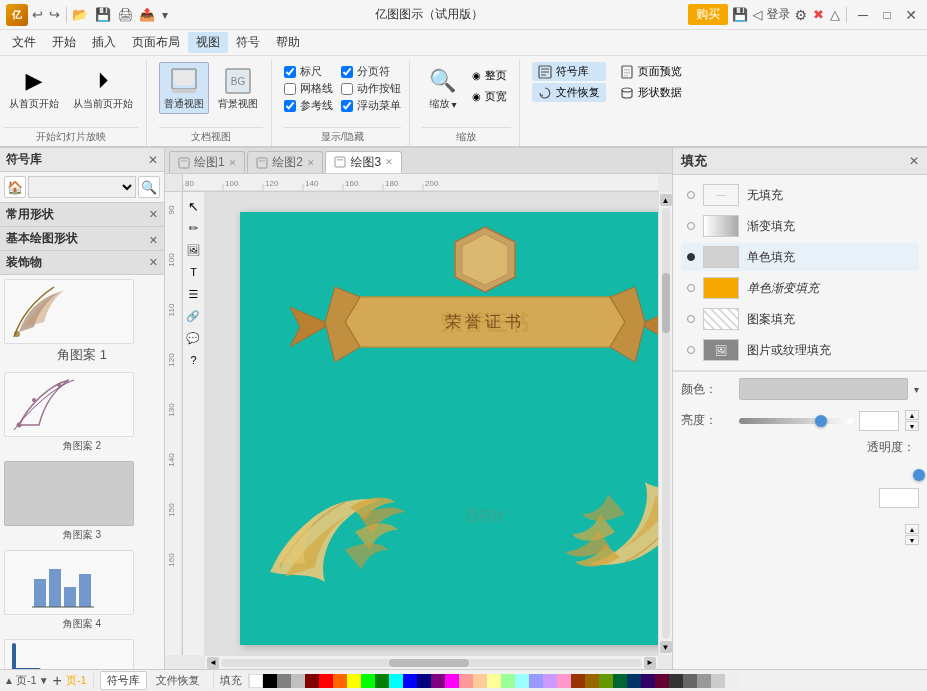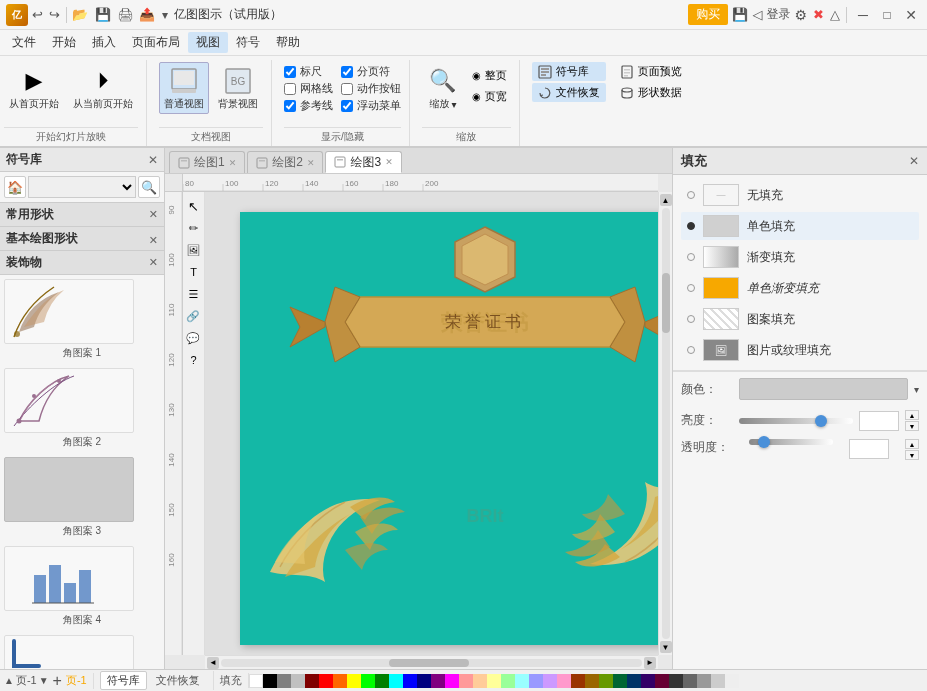--- a/index.html
+++ b/index.html
@@ -35,21 +35,21 @@
       <span style="width:22px;height:22px;background:linear-gradient(135deg,#e8a000,#c06000);border-radius:3px;display:flex;align-items:center;justify-content:center;font-size:10px;color:white;font-weight:bold;">亿</span>
       <button style="border:none;background:transparent;cursor:pointer;font-size:13px;color:#555;padding:2px;">↩</button>
       <button style="border:none;background:transparent;cursor:pointer;font-size:13px;color:#555;padding:2px;">↪</button>
       <div style="width:1px;height:16px;background:#ccc;margin:0 2px;"></div>
       <button style="border:none;background:transparent;cursor:pointer;font-size:13px;color:#555;padding:2px;">📂</button>
       <button style="border:none;background:transparent;cursor:pointer;font-size:13px;color:#555;padding:2px;">💾</button>
       <button style="border:none;background:transparent;cursor:pointer;font-size:13px;color:#555;padding:2px;">🖨</button>
       <button style="border:none;background:transparent;cursor:pointer;font-size:13px;color:#555;padding:2px;">📤</button>
       <button style="border:none;background:transparent;cursor:pointer;font-size:12px;color:#555;padding:2px;">▾</button>
     </div>
-    <div style="flex:1;text-align:left;font-size:12px;color:#333;">亿图图示（试用版）</div>
+    <div style="flex:1;text-align:center;font-size:12px;color:#333;">亿图图示（试用版）</div>
     <div style="display:flex;align-items:center;gap:4px;">
       <button style="background:#f7a800;border:none;padding:2px 8px;border-radius:2px;color:white;font-size:12px;cursor:pointer;">购买</button>
       <button style="border:none;background:transparent;cursor:pointer;font-size:13px;color:#555;">💾</button>
       <button style="border:none;background:transparent;cursor:pointer;font-size:13px;color:#555;">◁</button>
       <button style="border:none;background:transparent;cursor:pointer;font-size:12px;color:#555;">登录</button>
       <button style="border:none;background:transparent;cursor:pointer;font-size:14px;color:#555;">⚙</button>
       <button style="border:none;background:transparent;cursor:pointer;font-size:13px;color:#e44;padding:0 2px;">✖</button>
       <button style="border:none;background:transparent;cursor:pointer;font-size:13px;color:#555;">△</button>
       <div style="width:1px;height:16px;background:#ccc;margin:0 2px;"></div>
       <button style="border:none;background:transparent;cursor:pointer;font-size:14px;color:#555;width:20px;height:20px;">─</button>
@@ -250,21 +250,21 @@
         <div style="margin-bottom:8px;cursor:pointer;">
           <div style="width:130px;height:65px;background:#f8f8f8;border:1px solid #ddd;border-radius:2px;overflow:hidden;display:flex;align-items:center;justify-content:center;">
             <svg width="120" height="60" viewBox="0 0 120 60">
 
               <path d="M10,50 Q20,20 50,10 Q30,25 25,45 Z" fill="#9b7a5e" opacity="0.6"></path>
               <path d="M5,55 Q15,25 45,5" fill="none" stroke="#8B6914" stroke-width="1.5"></path>
               <circle cx="8" cy="52" r="3" fill="#8B6914" opacity="0.7"></circle>
               <path d="M15,45 Q35,15 55,8 Q40,20 35,40 Z" fill="#c4956a" opacity="0.5"></path>
             </svg>
           </div>
-          <div style="font-size:10px;color:#555;text-align:center;margin-top:2px;">角图案 1</div>
+          <div style="font-size:13px;color:#555;text-align:center;margin-top:2px;">角图案 1</div>
         </div>
 
         <div style="margin-bottom:8px;cursor:pointer;">
           <div style="width:130px;height:65px;background:#f8f8f8;border:1px solid #ddd;border-radius:2px;overflow:hidden;display:flex;align-items:center;justify-content:center;">
             <svg width="120" height="60" viewBox="0 0 120 60">
               <path d="M10,50 C20,30 40,10 60,5 C45,15 35,30 30,50Z" fill="none" stroke="#9b7090" stroke-width="1.5"></path>
               <path d="M5,55 C20,35 45,12 65,5" fill="none" stroke="#7a5080" stroke-width="1"></path>
               <path d="M12,48 C18,35 30,20 45,12" fill="none" stroke="#b080a0" stroke-width="0.8"></path>
               <circle cx="10" cy="50" r="2.5" fill="#9b7090"></circle>
               <circle cx="25" cy="25" r="2" fill="#9b7090"></circle>
@@ -467,34 +467,34 @@
       </div>
 
       <div style="padding:6px 8px;display:flex;flex-direction:column;gap:3px;border-bottom:1px solid #ddd;">
 
         <div style="display:flex;align-items:center;gap:8px;padding:3px 6px;cursor:pointer;border-radius:2px;">
           <div style="width:8px;height:8px;border-radius:50%;border:1.5px solid #999;background:transparent;"></div>
           <div style="width:36px;height:22px;border:1px solid #ccc;background:transparent;display:flex;align-items:center;justify-content:center;font-size:9px;color:#bbb;">—</div>
           <span style="font-size:12px;color:#333;">无填充</span>
         </div>
 
+        <div style="display:flex;align-items:center;gap:8px;padding:3px 6px;cursor:pointer;border-radius:2px;">
+          <div style="width:8px;height:8px;border-radius:50%;border:1.5px solid #999;background:transparent;"></div>
+          <div style="width:36px;height:22px;border:1px solid #ccc;background:linear-gradient(to right, white, #aaa);"></div>
+          <span style="font-size:12px;color:#333;">渐变填充</span>
+        </div>
+
         <div style="display:flex;align-items:center;gap:8px;padding:3px 6px;cursor:pointer;border-radius:2px;background:#e8f0f8;">
           <div style="width:8px;height:8px;border-radius:50%;background:#333;border:1.5px solid #333;"></div>
           <div style="width:36px;height:22px;border:1px solid #ccc;background:#d0d0d0;"></div>
           <span style="font-size:12px;color:#333;">单色填充</span>
         </div>
 
         <div style="display:flex;align-items:center;gap:8px;padding:3px 6px;cursor:pointer;border-radius:2px;">
           <div style="width:8px;height:8px;border-radius:50%;border:1.5px solid #999;background:transparent;"></div>
-          <div style="width:36px;height:22px;border:1px solid #ccc;background:linear-gradient(to right, white, #aaa);"></div>
-          <span style="font-size:12px;color:#333;">渐变填充</span>
-        </div>
-
-        <div style="display:flex;align-items:center;gap:8px;padding:3px 6px;cursor:pointer;border-radius:2px;">
-          <div style="width:8px;height:8px;border-radius:50%;border:1.5px solid #999;background:transparent;"></div>
           <div style="width:36px;height:22px;border:1px solid #ccc;background:#f7a800;display:flex;align-items:center;justify-content:center;"></div>
           <span style="font-size:12px;color:#333;font-style:italic;">单色渐变填充</span>
         </div>
 
         <div style="display:flex;align-items:center;gap:8px;padding:3px 6px;cursor:pointer;border-radius:2px;">
           <div style="width:8px;height:8px;border-radius:50%;border:1.5px solid #999;background:transparent;"></div>
           <div style="width:36px;height:22px;border:1px solid #ccc;background:repeating-linear-gradient(45deg, #ddd, #ddd 2px, white 2px, white 6px);"></div>
           <span style="font-size:12px;color:#333;">图案填充</span>
         </div>
 
@@ -519,21 +519,21 @@
         <div style="flex:1;height:6px;background:linear-gradient(to right, #888, #fff);border-radius:3px;position:relative;cursor:pointer;">
           <div style="width:12px;height:12px;background:#4a90d9;border-radius:50%;position:absolute;top:-3px;left:72%;transform:translateX(-50%);box-shadow:0 1px 3px rgba(0,0,0,0.3);"></div>
         </div>
         <input type="text" style="width: 40px; height: 20px; border: 1px solid rgb(204, 204, 204); text-align: right; font-size: 11px; padding: 0px 2px;">
         <div style="display:flex;flex-direction:column;">
           <button style="width:14px;height:10px;border:1px solid #ccc;background:#f5f5f5;cursor:pointer;font-size:7px;line-height:1;">▲</button>
           <button style="width:14px;height:10px;border:1px solid #ccc;background:#f5f5f5;cursor:pointer;font-size:7px;line-height:1;margin-top:1px;">▼</button>
         </div>
       </div>
 
-      <div style="display:flex;align-items:flex-start;padding:4px 8px;gap:16px;">
+      <div style="display:flex;align-items:flex-end;padding:4px 8px;gap:16px;flex-direction:column;">
         <span style="font-size:12px;color:#555;width:52px;">透明度：</span>
         <div style="flex:1;height:6px;background:linear-gradient(to right, #888, #fff);border-radius:3px;position:relative;cursor:pointer;">
           <div style="width:12px;height:12px;background:#4a90d9;border-radius:50%;position:absolute;top:-3px;left:18%;transform:translateX(-50%);box-shadow:0 1px 3px rgba(0,0,0,0.3);"></div>
         </div>
         <input type="text" style="width: 40px; height: 20px; border: 1px solid rgb(204, 204, 204); text-align: right; font-size: 11px; padding: 0px 2px;">
         <div style="display:flex;flex-direction:column;">
           <button style="width:14px;height:10px;border:1px solid #ccc;background:#f5f5f5;cursor:pointer;font-size:7px;line-height:1;">▲</button>
           <button style="width:14px;height:10px;border:1px solid #ccc;background:#f5f5f5;cursor:pointer;font-size:7px;line-height:1;margin-top:1px;">▼</button>
         </div>
       </div>

